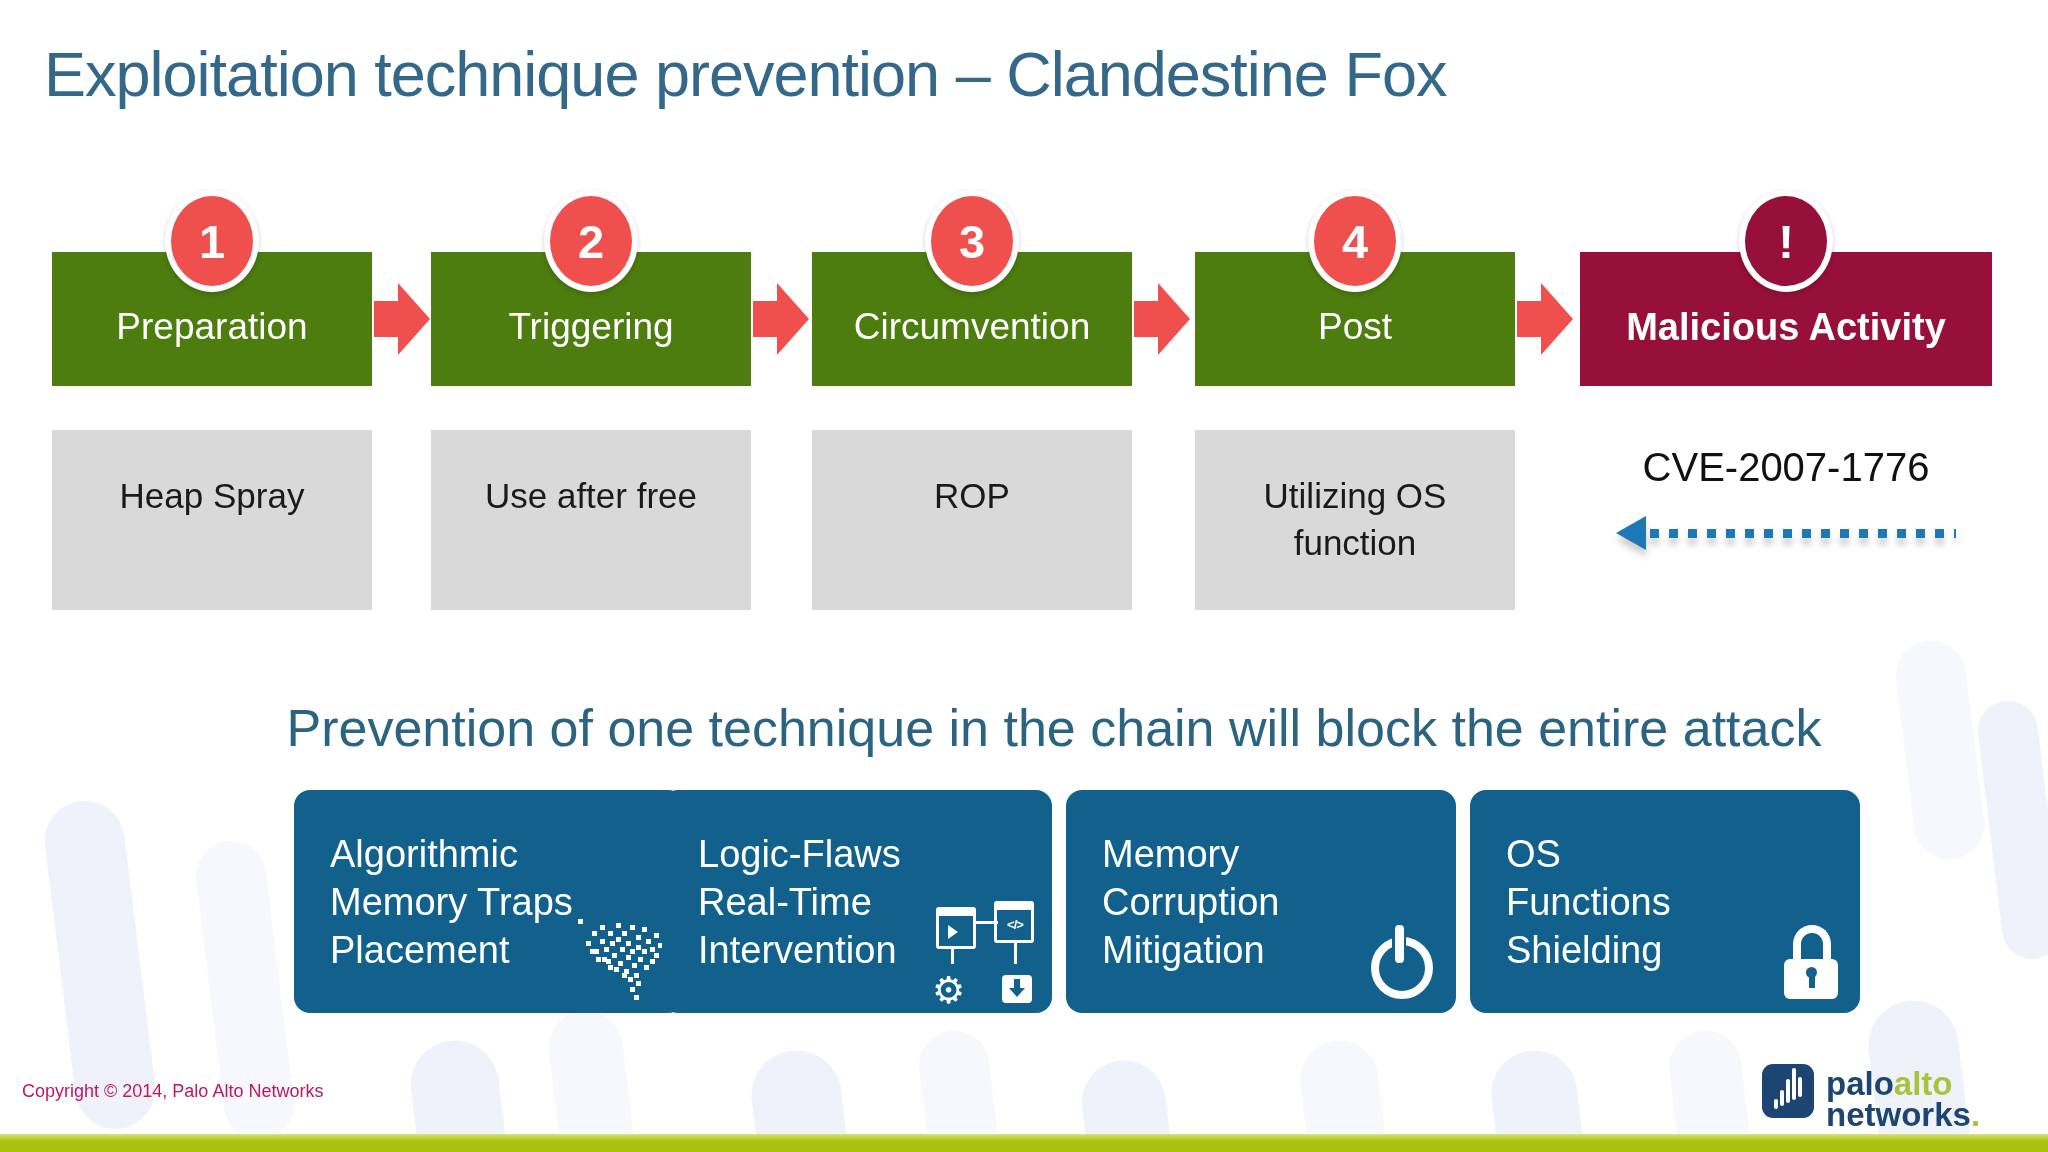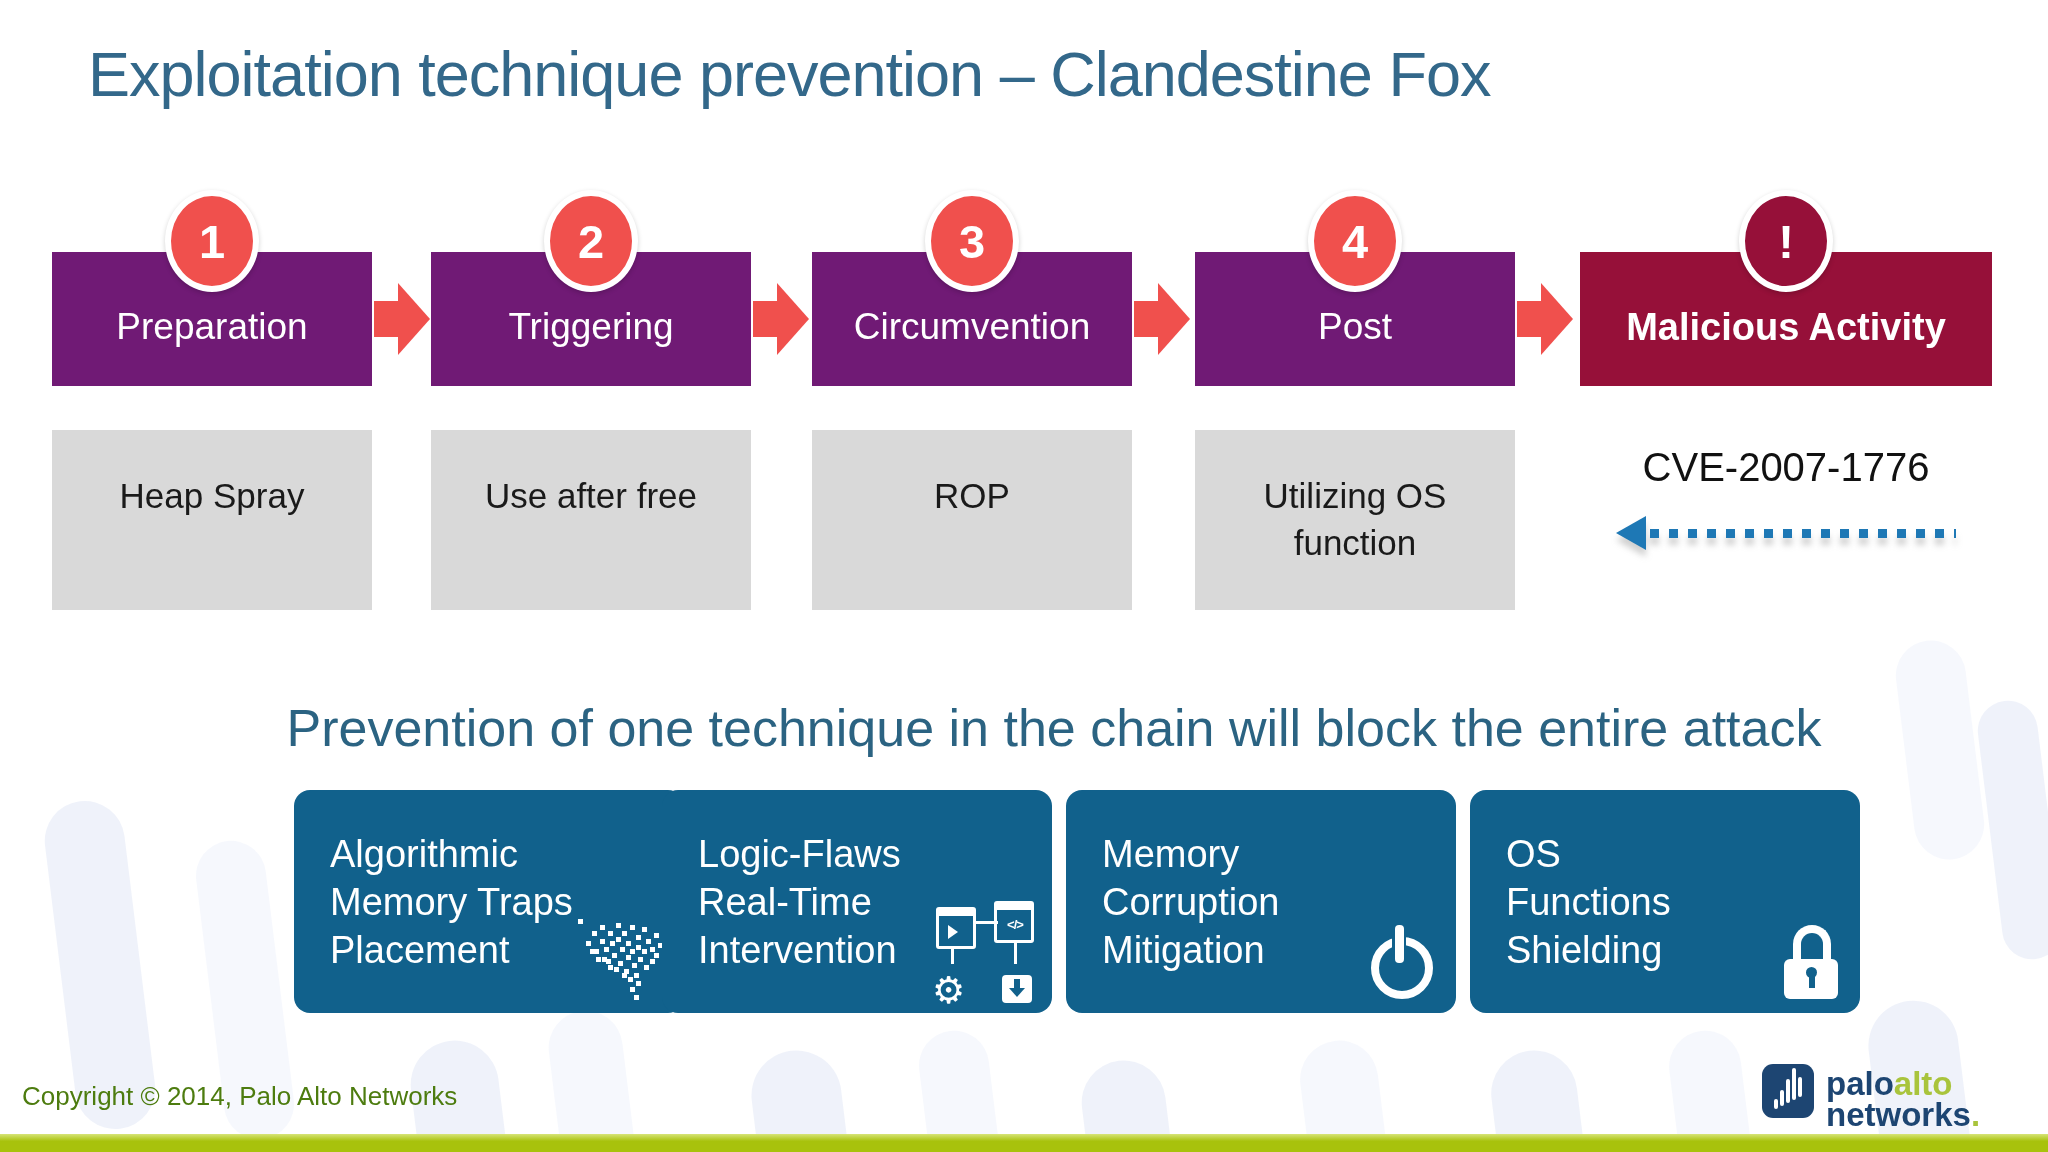--- a/index.html
+++ b/index.html
@@ -8,35 +8,35 @@
     background:#ffffff;
     font-family:"Liberation Sans","DejaVu Sans",sans-serif;
   }
   
   .wm{position:absolute;border-radius:48px;transform:rotate(-7deg);z-index:0;}
   .wm.a{background:rgba(203,213,238,0.30);}
   .wm.b{background:rgba(214,222,244,0.22);}
   
   .title{
     position:absolute;left:44px;top:38px;z-index:2;
-    font-size:63px;font-weight:400;color:#33688a;letter-spacing:-1px;white-space:nowrap;margin-left:44px;
+    font-size:63px;font-weight:400;color:#33688a;letter-spacing:-1px;white-space:nowrap;
   }
   
   .step{position:absolute;top:190px;height:430px;z-index:2;}
   .badge{
     position:absolute;top:0;left:50%;transform:translateX(-50%);
     width:82px;height:90px;border-radius:50%;
     background:#f0504d;border:6px solid #ffffff;
     display:flex;align-items:center;justify-content:center;
     color:#ffffff;font-size:47px;font-weight:bold;z-index:3;
     box-shadow:0 2px 5px rgba(0,0,0,0.18);
   }
   .badge.maroon{background:#961039;}
   .arrowbox{
-    position:absolute;top:62px;left:0;right:0;height:134px;background:#701a75;
+    position:absolute;top:62px;left:0;right:0;height:134px;background:#4d7c0f;
     display:flex;align-items:center;justify-content:center;
     color:#ffffff;font-size:37px;padding-top:16px;box-sizing:border-box;
   }
   .arrowbox.maroon{background:#961039;font-weight:bold;font-size:38px;text-align:center;}
   .graybox{
     position:absolute;top:240px;left:0;right:0;height:180px;background:#d9d9d9;
     color:#1a1a1a;font-size:35px;text-align:center;
     padding:42px 38px 0 38px;box-sizing:border-box;line-height:1.35;
   }
   .connector{position:absolute;top:283px;width:56px;height:72px;z-index:2;}
@@ -113,21 +113,21 @@
   .power .gap{position:absolute;left:24px;top:12px;width:14px;height:16px;background:#11618c;}
   .power .bar{position:absolute;left:26.5px;top:0;width:9px;height:38px;background:#fff;border-radius:4px;}
   
   .lock{right:20px;bottom:14px;width:58px;height:74px;}
   .lock .shackle{position:absolute;left:11px;top:0;width:22px;height:30px;
     border:8px solid #fff;border-bottom:none;border-radius:19px 19px 0 0;}
   .lock .body{position:absolute;left:2px;bottom:0;width:54px;height:40px;background:#fff;border-radius:6px;}
   .lock .hole{position:absolute;left:24px;top:42px;width:11px;height:11px;background:#11618c;border-radius:50%;}
   .lock .slot{position:absolute;left:26.5px;top:50px;width:6px;height:13px;background:#11618c;}
   
-  .copyright{position:absolute;left:22px;top:1081px;font-size:26px;color:#4d7c0f;z-index:2;}
+  .copyright{position:absolute;left:22px;top:1081px;font-size:18px;color:#be185d;z-index:2;}
   .logo{position:absolute;left:1762px;top:1058px;z-index:2;}
   .logo .mark{
     position:absolute;left:0;top:6px;width:52px;height:54px;background:#1d4572;border-radius:11px;
     display:flex;align-items:flex-end;justify-content:center;gap:2px;
     padding-bottom:9px;box-sizing:border-box;
   }
   .logo .mark i{display:block;width:4px;background:#fff;border-radius:2px;}
   .logo .mark{transform:none;}
   .logo .mark .b1{height:10px;}.logo .mark .b2{height:16px;margin-bottom:3px;}
   .logo .mark .b3{height:24px;margin-bottom:6px;}.logo .mark .b4{height:32px;margin-bottom:9px;}

